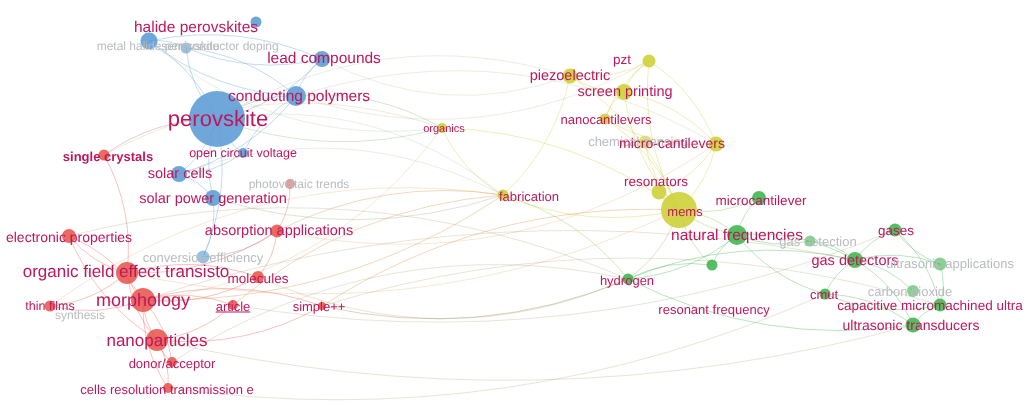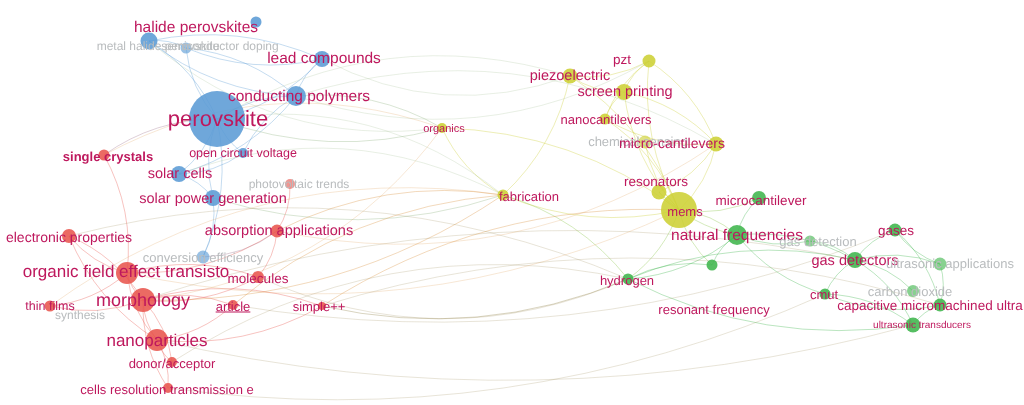--- a/index.html
+++ b/index.html
@@ -252,15 +252,15 @@
       <div class="node-label" style="left: 737px; top: 236px; font-size: 15.5px;">natural frequencies</div>
       <div class="node-label faded" style="left: 818px; top: 241px; font-size: 13px;">gas detection</div>
       <div class="node-label" style="left: 896px; top: 230px; font-size: 13.5px;">gases</div>
       <div class="node-label" style="left: 855px; top: 261px; font-size: 14.5px;">gas detectors</div>
       <div class="node-label" style="left: 714px; top: 265px; font-size: 13px; margin-top: 44px;">resonant frequency</div>
       <div class="node-label" style="left: 627px; top: 280px; font-size: 13px;">hydrogen</div>
       <div class="node-label faded" style="left: 950px; top: 263px; font-size: 13px;">ultrasonic applications</div>
       <div class="node-label" style="left: 824px; top: 294px; font-size: 13px;">cmut</div>
       <div class="node-label faded" style="left: 910px; top: 291px; font-size: 13px;">carbon dioxide</div>
       <div class="node-label" style="left: 930px; top: 305px; font-size: 13.5px;">capacitive micromachined ultra</div>
-      <div class="node-label" style="left: 911px; top: 325px; font-size: 10px; margin-left: 11px;">ultrasonic transducers</div>
+      <div class="node-label" style="left: 911px; top: 325px; font-size: 14px;">ultrasonic transducers</div>
     </div>
 </div>
 
 </body></html>

